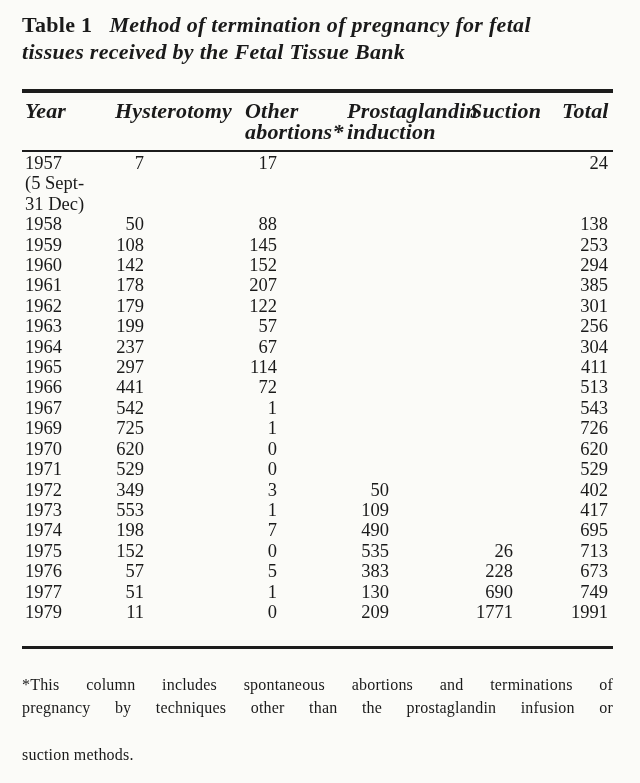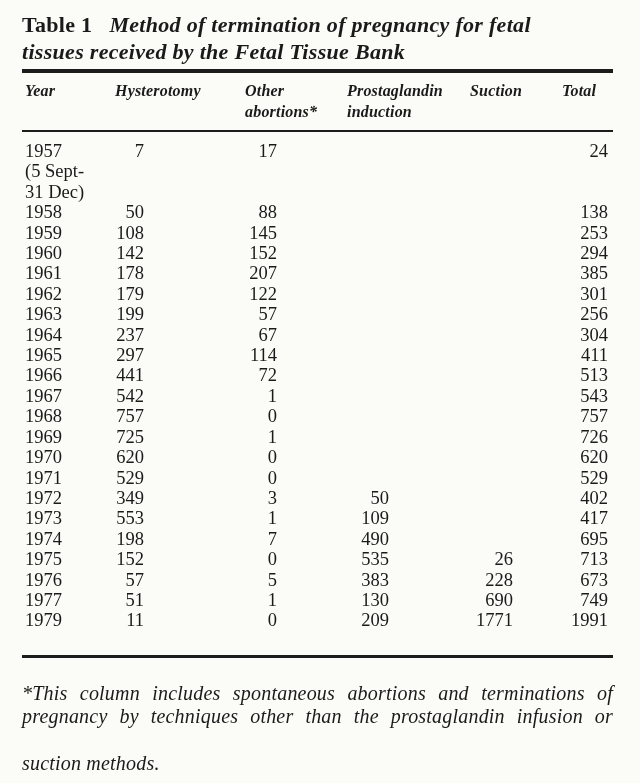--- a/index.html
+++ b/index.html
@@ -12,71 +12,70 @@
   }
   .sheet { padding: 12px 27px 0 22px; }
 
   
   .title {
     width: 591px;
     font-size: 22px;
     font-weight: bold;
     line-height: 26.5px;
     letter-spacing: 0.3px;
-    margin-bottom: 4px;
+    margin-bottom: 24px;
   }
   .title .tlabel { font-style: normal; }
   .title span.tital { margin-left: 17px; }
   .tital { font-style: italic; }
 
   
   table {
     border-collapse: collapse;
     table-layout: fixed;
     width: 591px;
     border-top: 4px solid #1c1c1c;
     border-bottom: 3px solid #1c1c1c;
   }
   thead th {
     font-weight: bold;
     font-style: italic;
     text-align: left;
     vertical-align: top;
-    font-size: 16px;
+    font-size: 22px;
     line-height: 21px;
     letter-spacing: 0.2px;
     padding: 7px 0 8px 3px;
     white-space: pre-line;
     border-bottom: 2px solid #1c1c1c;
   }
   tbody td {
     font-size: 18.5px;
     line-height: 20.4px;
     vertical-align: top;
     white-space: pre-line;
     text-align: right;
     padding: 0;
   }
   tbody td:first-child { text-align: left; padding-left: 3px; }
   tbody td:nth-child(2) { padding-right: 98px; }
   tbody td:nth-child(3) { padding-right: 67px; }
   tbody td:nth-child(4) { padding-right: 78px; }
   tbody td:nth-child(5) { padding-right: 46px; }
   tbody td:nth-child(6) { padding-right: 5px; }
-  tbody tr:first-child td { padding-top: 9px; }
+  tbody tr:first-child td { padding-top: 1px; }
   tbody tr:last-child td { padding-bottom: 24px; }
 
   
   .footnote {
     width: 591px;
     margin-top: 24px;
-    font-size: 20px;
+    font-size: 16px;
     line-height: 23px;
     letter-spacing: 0.2px;
-    font-style: italic;
   }
   .fl { text-align: justify; text-align-last: justify; }
   .fl.last { text-align-last: left; margin-top: 24px; }
 </style>
 </head>
 <body>
 
 <div class="sheet">
 
   <div class="title">
@@ -190,28 +189,20 @@
         </tr>
         <tr>
           <td>1967</td>
           <td>542</td>
           <td>1</td>
           <td></td>
           <td></td>
           <td>543</td>
         </tr>
         <tr>
-          <td>1968</td>
-          <td>757</td>
-          <td>0</td>
-          <td></td>
-          <td></td>
-          <td>757</td>
-        </tr>
-        <tr>
           <td>1969</td>
           <td>725</td>
           <td>1</td>
           <td></td>
           <td></td>
           <td>726</td>
         </tr>
         <tr>
           <td>1970</td>
           <td>620</td>

